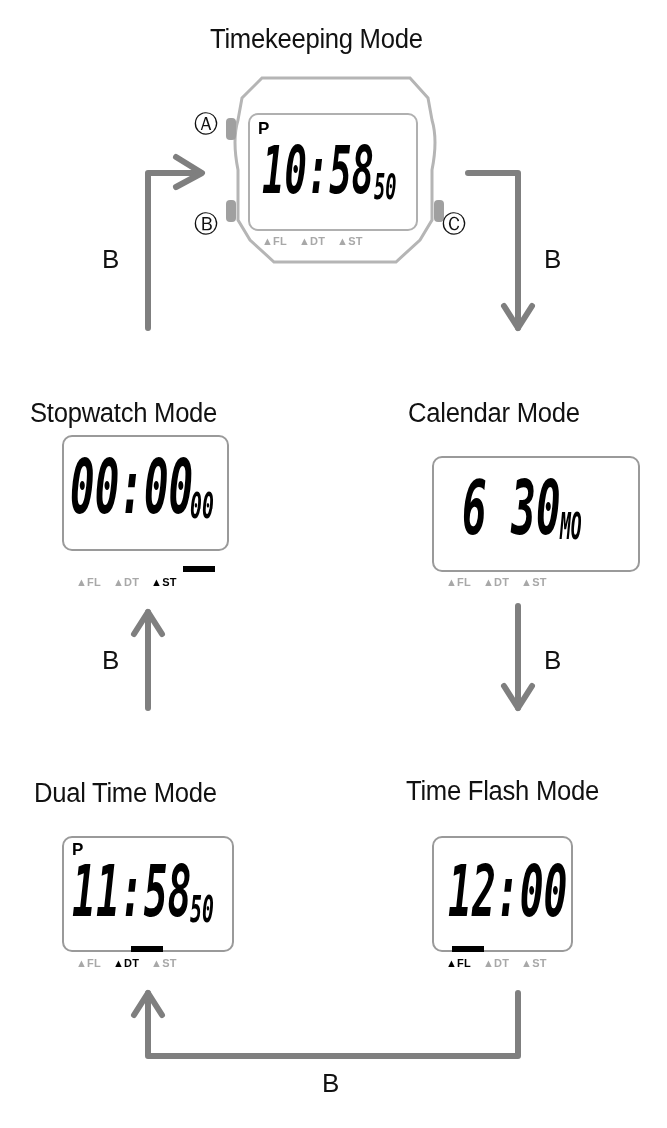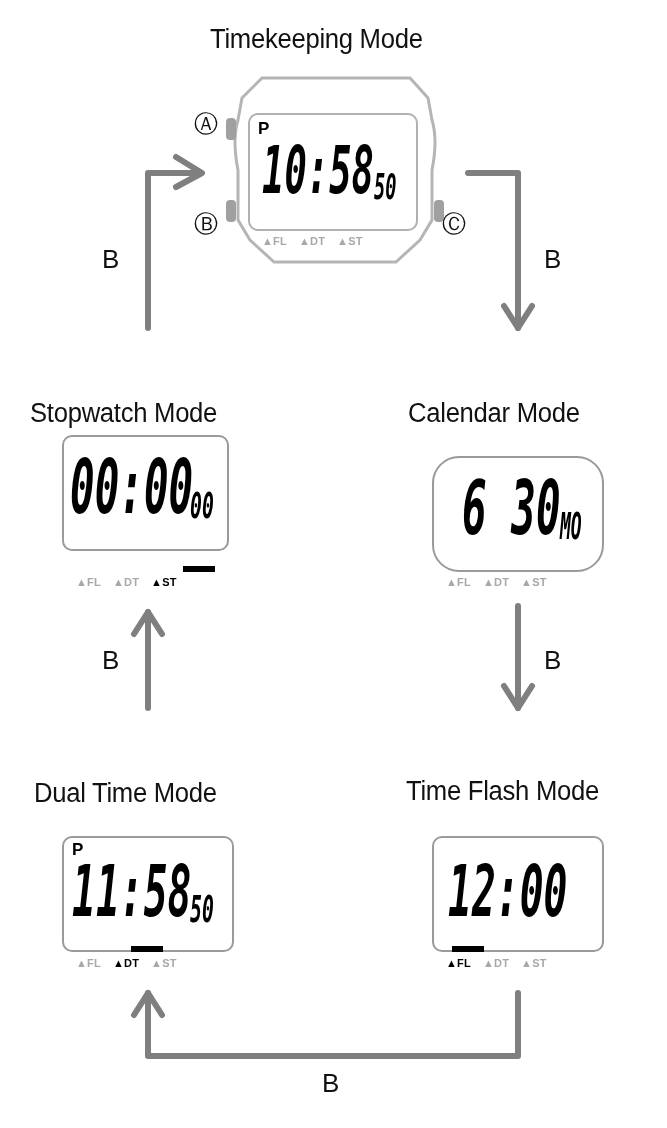--- a/index.html
+++ b/index.html
@@ -75,37 +75,37 @@
 
 <div class="lcd" style="left:62px;top:435px;width:167px;height:116px;">
   <div class="seg" style="left:6px;top:14px;font-size:66px;transform:scaleX(0.62) scaleY(1.12);">00:00</div>
   <div class="seg" style="left:126px;top:50px;font-size:36px;transform:scaleX(0.55) scaleY(1.05);">00</div>
 </div>
 <div class="bar" style="left:183px;top:566px;width:32px;"></div>
 <div class="ind" style="left:76px;top:576px;">
   <span>▲FL</span><span>▲DT</span><span class="on">▲ST</span>
 </div>
 
-<div class="lcd" style="left:432px;top:456px;width:172px;height:116px;border-radius:27px;">
+<div class="lcd" style="left:432px;top:456px;width:208px;height:116px;">
   <div class="seg" style="left:28px;top:14px;font-size:66px;transform:scaleX(0.62) scaleY(1.12);">6 30</div>
   <div class="seg" style="left:126px;top:50px;font-size:36px;transform:scaleX(0.5) scaleY(1.05);">MO</div>
 </div>
 <div class="ind" style="left:446px;top:576px;">
   <span>▲FL</span><span>▲DT</span><span>▲ST</span>
 </div>
 
 <div class="lcd" style="left:62px;top:836px;width:172px;height:116px;">
   <div class="pm" style="left:8px;top:2px;">P</div>
   <div class="seg" style="left:8px;top:18px;font-size:64px;transform:scaleX(0.62) scaleY(1.12);">11:58</div>
   <div class="seg" style="left:126px;top:52px;font-size:36px;transform:scaleX(0.55) scaleY(1.05);">50</div>
 </div>
 <div class="bar" style="left:131px;top:946px;width:32px;"></div>
 <div class="ind" style="left:76px;top:957px;">
   <span>▲FL</span><span class="on">▲DT</span><span>▲ST</span>
 </div>
 
-<div class="lcd" style="left:432px;top:836px;width:172px;height:116px;">
+<div class="lcd" style="left:432px;top:836px;width:141px;height:116px;">
   <div class="seg" style="left:14px;top:18px;font-size:64px;transform:scaleX(0.62) scaleY(1.12);">12:00</div>
 </div>
 <div class="bar" style="left:452px;top:946px;width:32px;"></div>
 <div class="ind" style="left:446px;top:957px;">
   <span class="on">▲FL</span><span>▲DT</span><span>▲ST</span>
 </div>
 
 </body></html>

